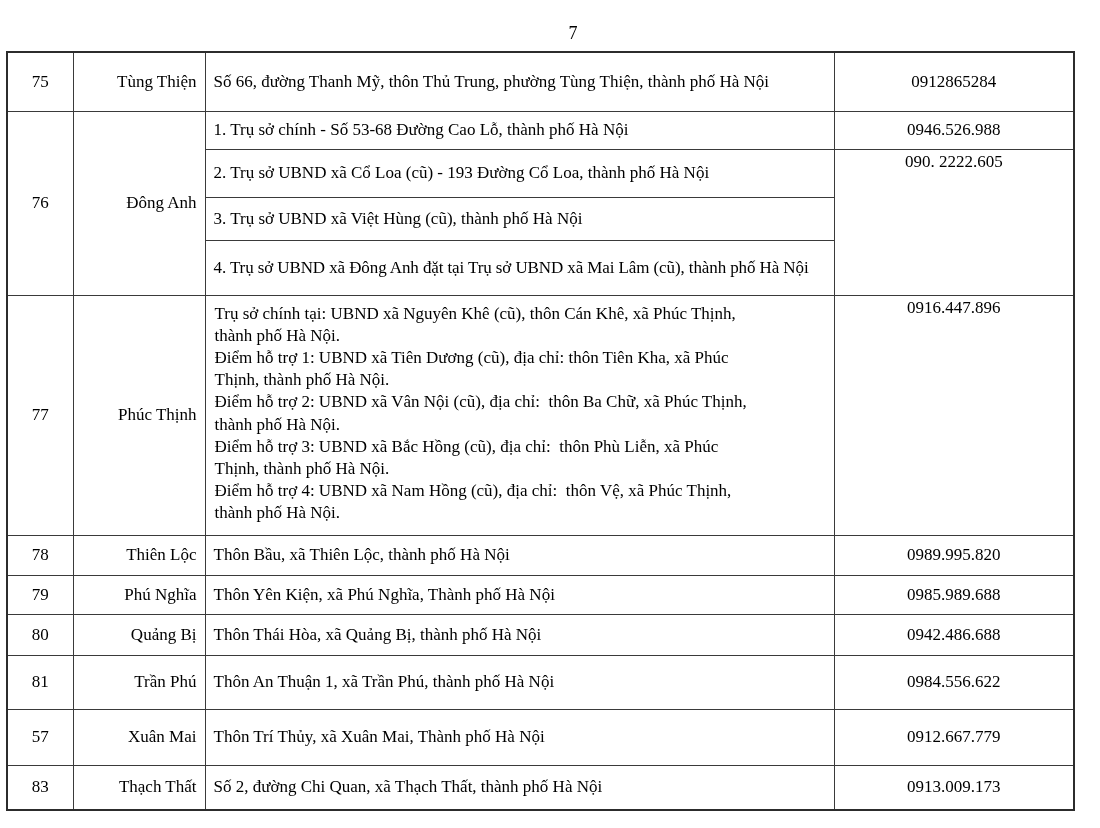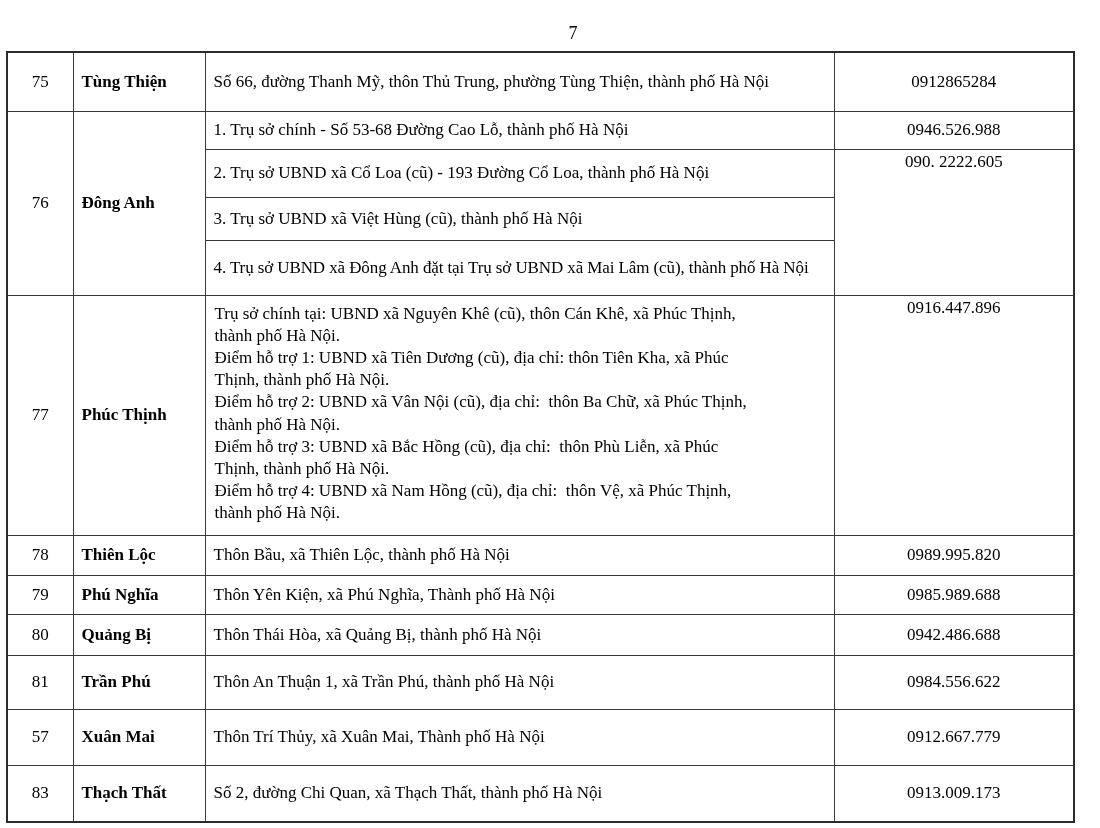--- a/index.html
+++ b/index.html
@@ -27,21 +27,21 @@
     border: 2px solid #2c2c2c;
   }
   td {
     border: 1px solid #3a3a3a;
     font-size: 17px;
     padding: 2px 8px;
     vertical-align: middle;
     overflow: hidden;
   }
   .c-no    { text-align: center; }
-  .c-name  { text-align: left; font-weight: bold; }
+  .c-name  { text-align: right; font-weight: normal; }
   .c-addr  { text-align: left; }
   .c-phone { text-align: center; }
   .v-top       { vertical-align: top; }
   .v-top-addr  { vertical-align: top; padding-top: 7px; padding-left: 9px; }
   .one-line { white-space: nowrap; }
   .condensed { font-size: 17px; letter-spacing: -0.1px; }
   .addr-line {
     line-height: 22.2px;
     white-space: pre-wrap;
   }
@@ -130,20 +130,20 @@
     <td class="c-phone">0984.556.622</td>
   </tr>
 
   <tr style="height:56px">
     <td class="c-no">57</td>
     <td class="c-name">Xuân Mai</td>
     <td class="c-addr one-line">Thôn Trí Thủy, xã Xuân Mai, Thành phố Hà Nội</td>
     <td class="c-phone">0912.667.779</td>
   </tr>
 
-  <tr style="height:57px">
+  <tr style="height:45px">
     <td class="c-no">83</td>
     <td class="c-name">Thạch Thất</td>
     <td class="c-addr one-line">Số 2, đường Chi Quan, xã Thạch Thất, thành phố Hà Nội</td>
     <td class="c-phone">0913.009.173</td>
   </tr>
 </tbody>
   </table>
 
 </body></html>

